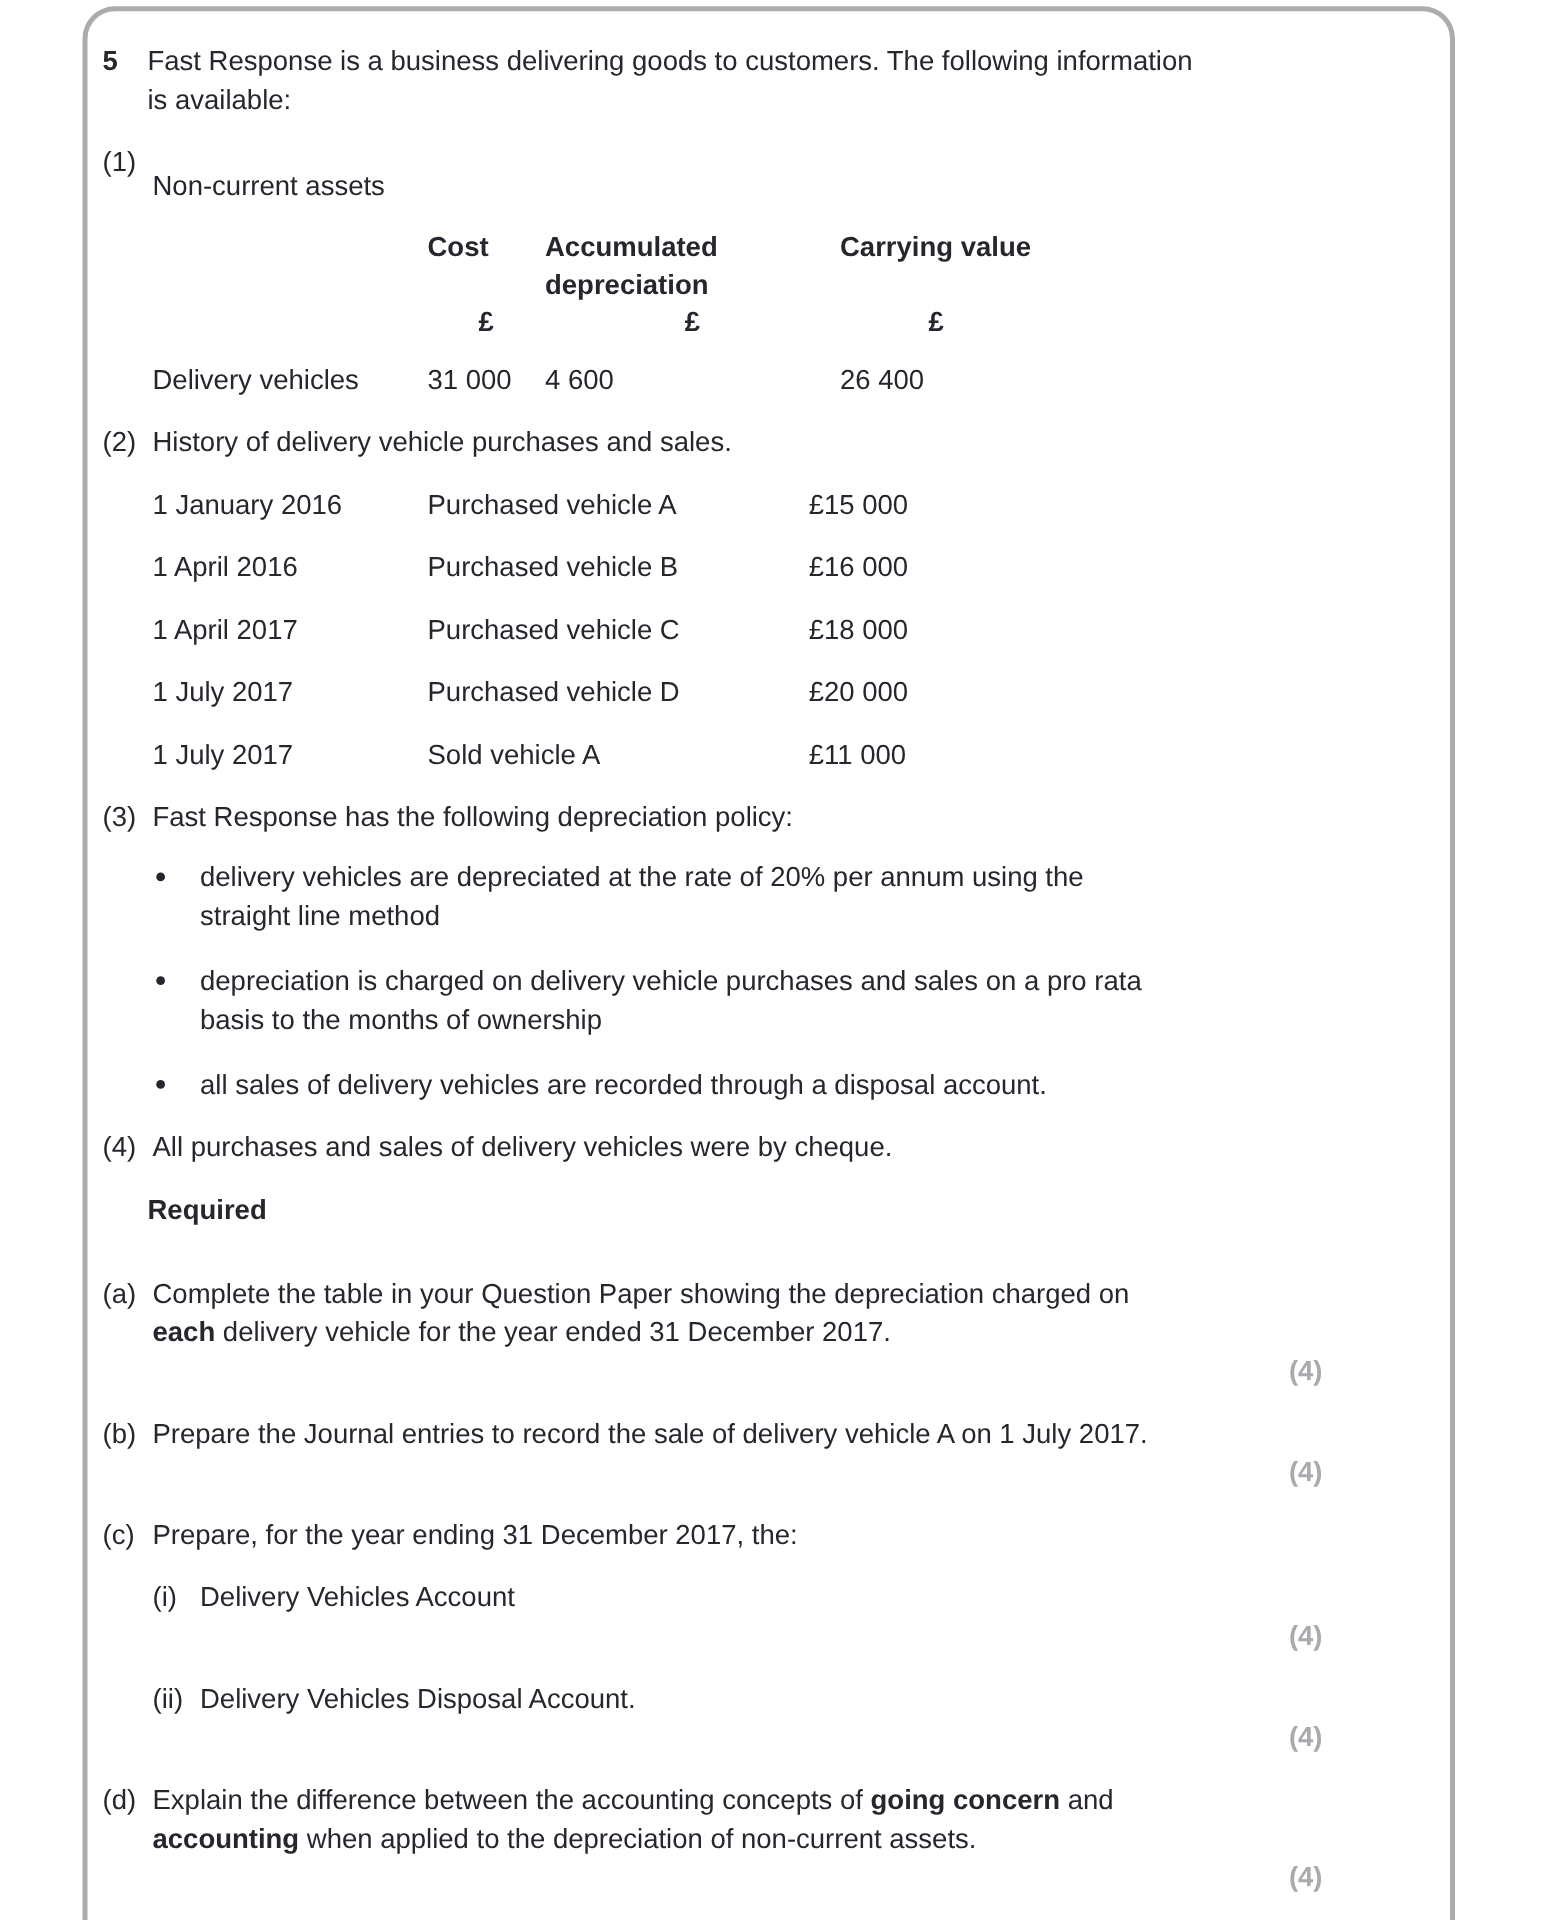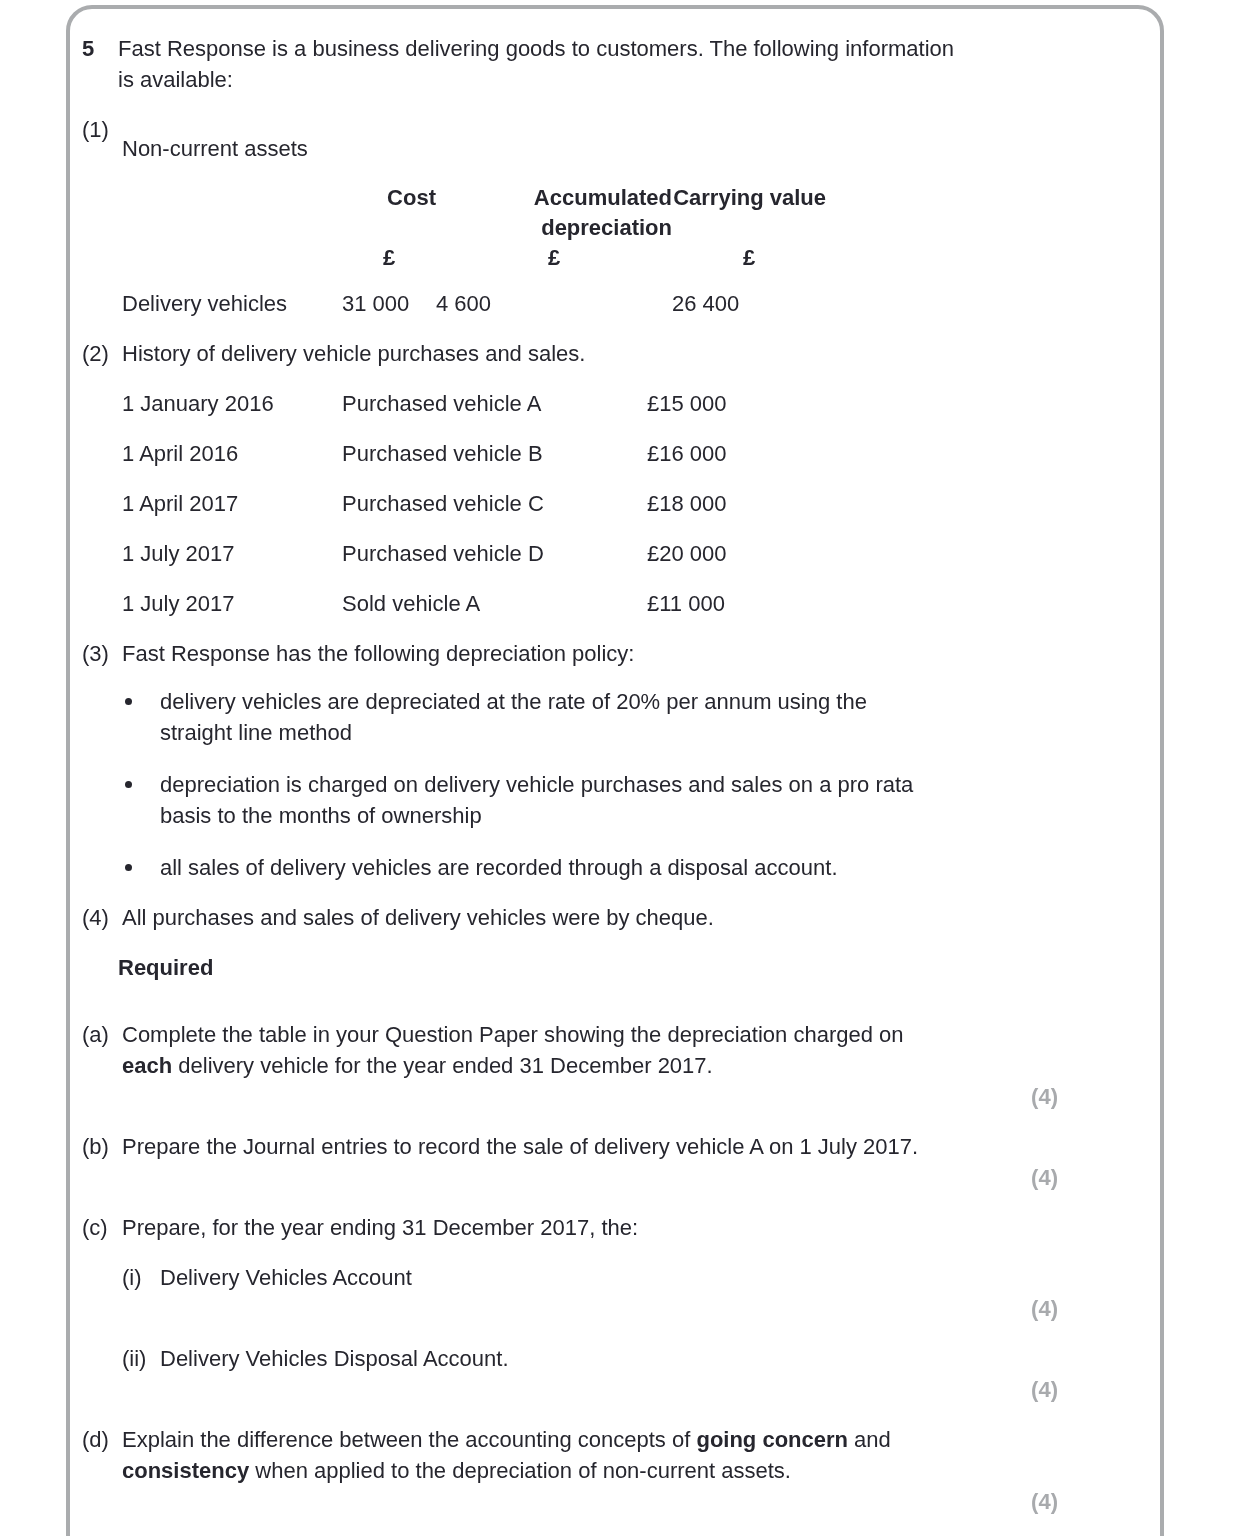--- a/index.html
+++ b/index.html
@@ -41,21 +41,21 @@
 
   
   .sofp {
     margin-top: 19px;
     display: grid;
     grid-template-columns: 220px 94px 236px 154px;
     line-height: 30px;
   }
   .sofp .th {
     font-weight: 700;
-    text-align: right;
+    text-align: left;
     white-space: normal;
   }
   .sofp .cur {
     font-weight: 700;
     text-align: center;
   }
   .sofp .val {
     padding-top: 16px;
     white-space: nowrap;
   }
@@ -243,19 +243,19 @@
             <div class="nowrap">Delivery Vehicles Disposal Account.</div>
             <div class="mark">(4)</div>
           </div>
         </div>
       </div>
     </div>
 
     <div class="part">
       <div>(d)</div>
       <div>
-        <div class="rich nowrap"><span>Explain the difference between the accounting concepts of </span><span class="b">going concern</span><span> and</span><br><span class="b">consistency</span><span> when applied to the depreciation of non-current assets.</span></div>
+        <div class="rich nowrap"><span>Explain the difference between the accounting concepts of </span><span class="b">going concern</span><span> and</span><br><span class="b">accounting</span><span> when applied to the depreciation of non-current assets.</span></div>
         <div class="mark">(4)</div>
       </div>
     </div>
 
   </div>
 </div>
 
 </body></html>

